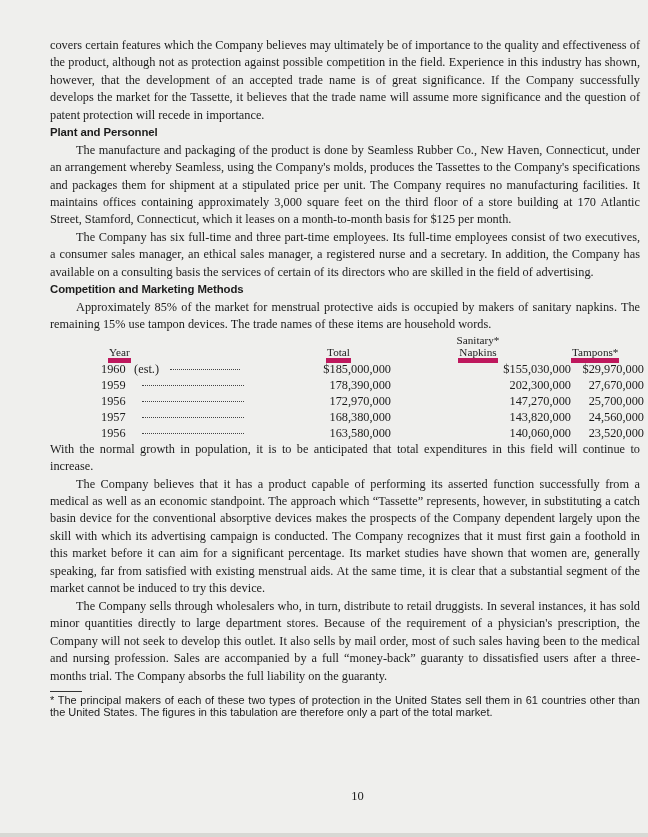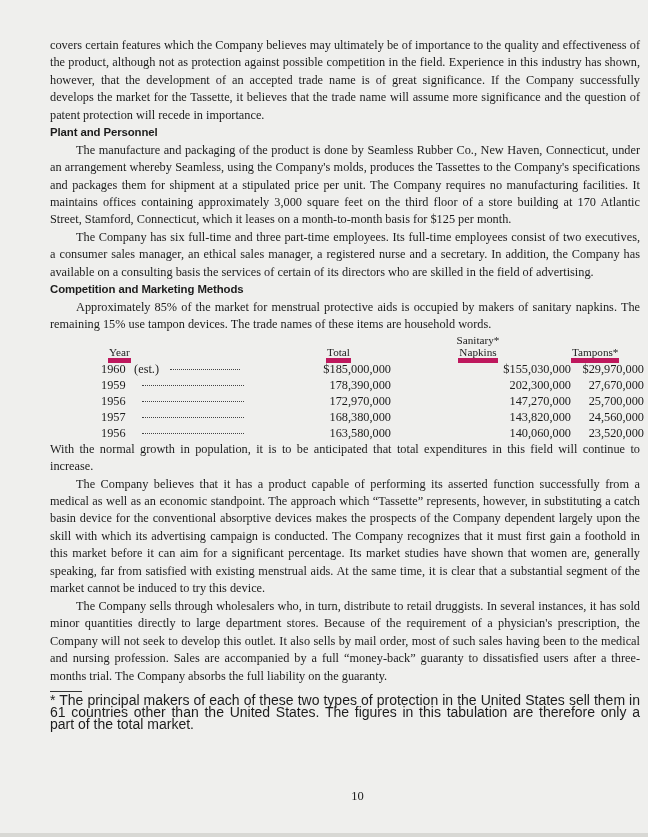--- a/index.html
+++ b/index.html
@@ -36,21 +36,21 @@
   .c-num { text-align: right; }
   .th-year { text-align: left; padding-left: 58px !important; }
   .th-total { text-align: center; padding-right: 0 !important; }
   .th-san { text-align: center; padding-right: 6px !important; }
   .th-tam { text-align: left; }
   .leader { display: inline-block; width: 70px; border-bottom: 1px dotted #444; margin-left: 8px; vertical-align: 3px; }
   .year-txt { display: inline-block; width: 30px; }
   .footnote-rule { width: 32px; border-top: 1px solid #333; margin: 6px 0 2px 0; }
   .footnote {
     font-family: "Liberation Sans", "DejaVu Sans", sans-serif;
-    font-size: 14px; line-height: 12px; text-align: justify;
+    font-size: 11px; line-height: 12px; text-align: justify;
     text-indent: 0;
   }
   .page-number {
     position: absolute; left: 0; width: 647px; top: 789px;
     text-align: center; font-size: 12.5px; padding-left: 34px;
   }
   .bottom-edge { position: absolute; left: 0; bottom: 0; width: 648px; height: 4px; background: #d8d8d4; }
 </style>
 </head>
 <body>

